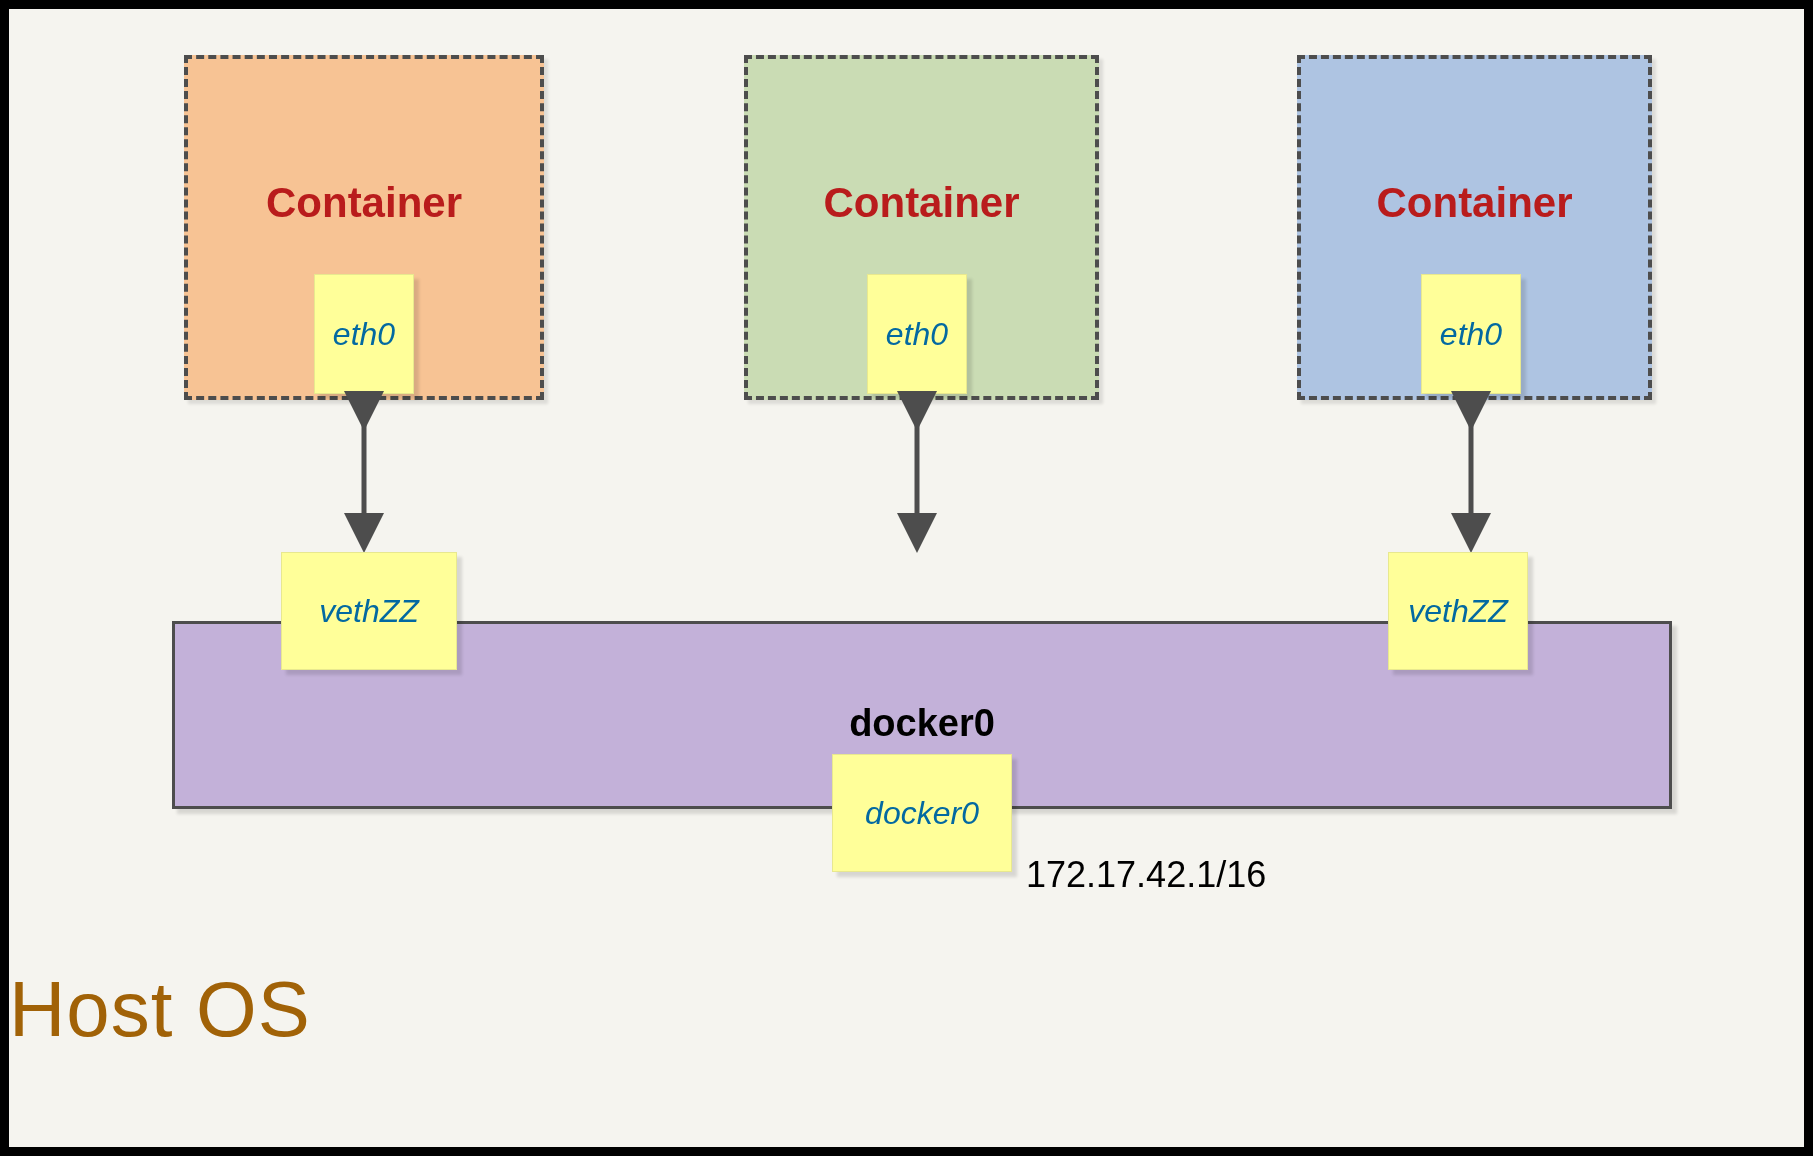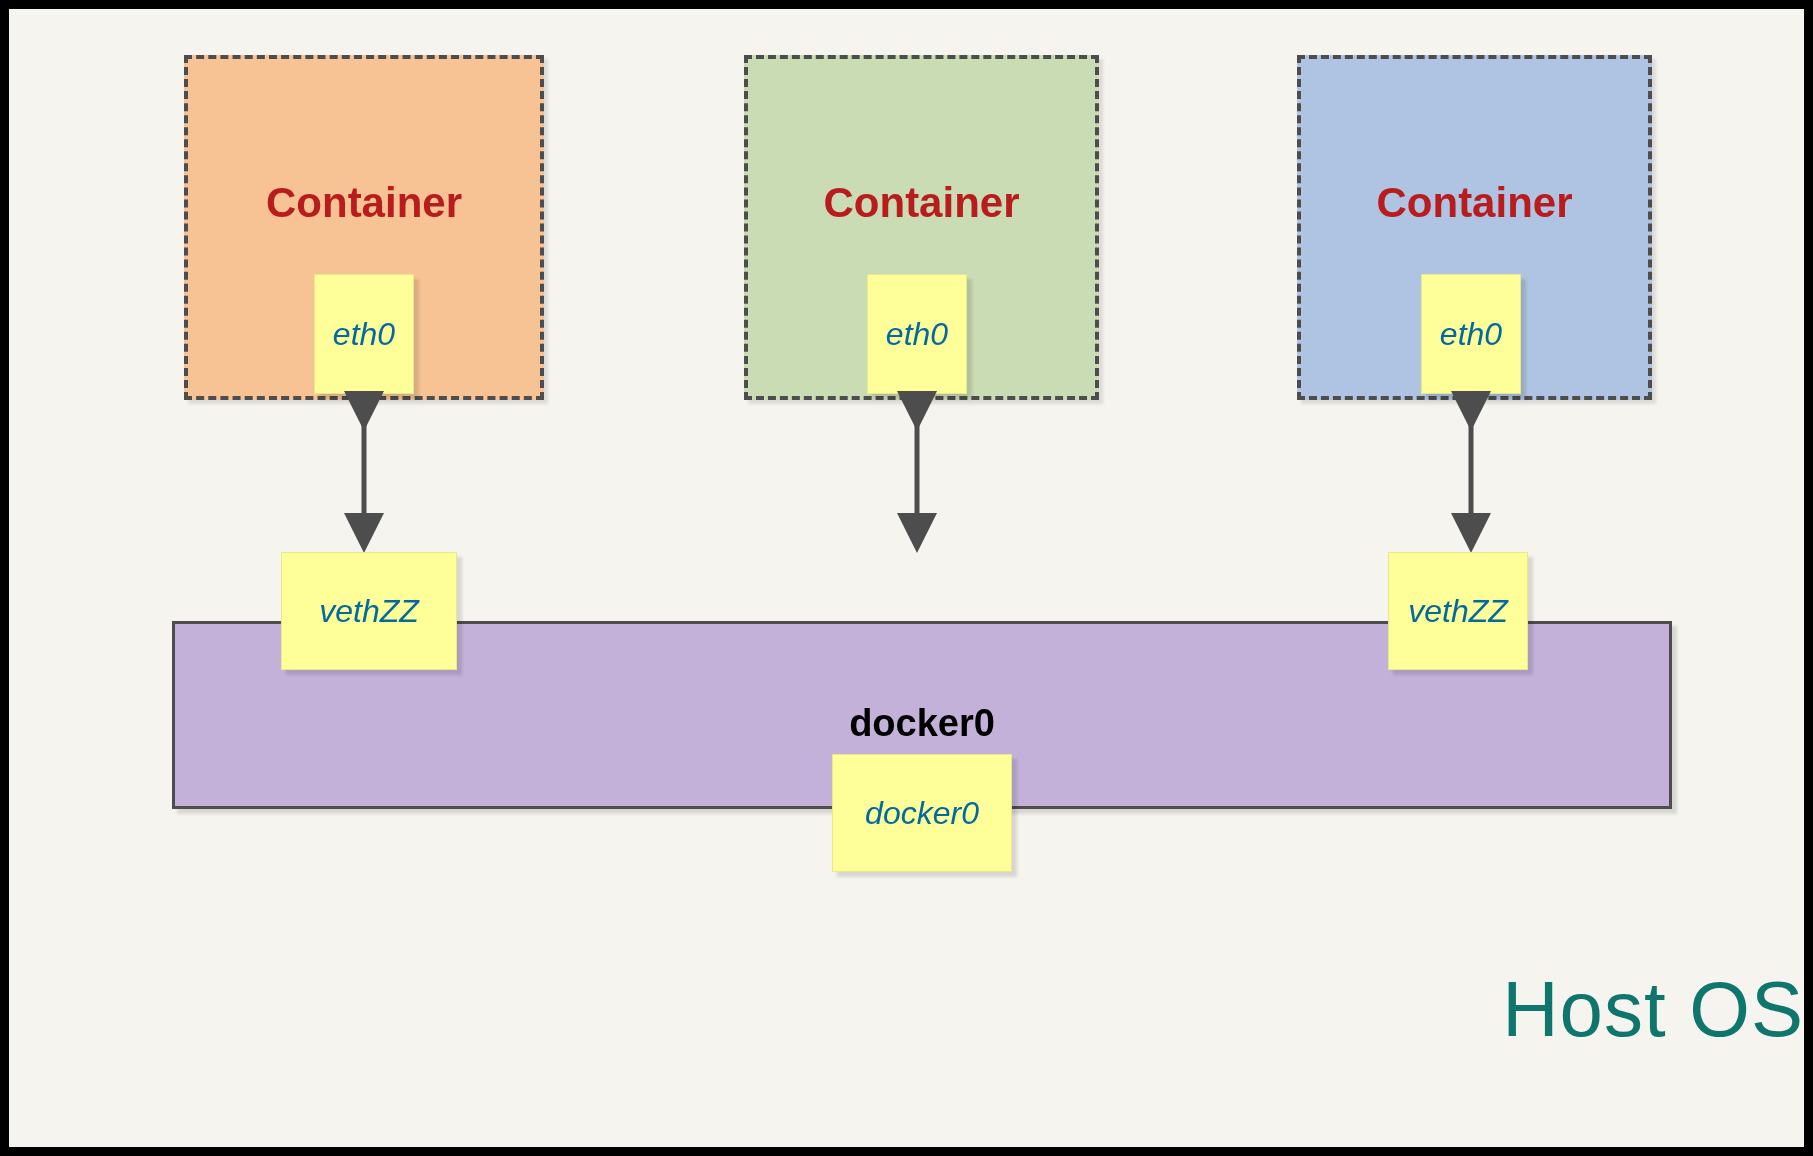--- a/index.html
+++ b/index.html
@@ -82,23 +82,23 @@
     font-size: 36px;
     color: #000000;
     white-space: nowrap;
   }
 
   
   #host-os-label {
     position: absolute;
     left: 0;
     right: 0;
-    text-align: right;
+    text-align: left;
     font-size: 78px;
-    color: #0f766e;
+    color: #a16207;
     font-weight: 300;
     letter-spacing: 1px;
   }
 
   
   .arrow-svg {
     position: absolute;
     overflow: visible;
   }
 </style>
@@ -172,16 +172,17 @@
     <span>vethZZ</span>
   </div>
   <div class="note" style="left:1379px; top:543px; width:140px; height:118px;">
     <span>vethZZ</span>
   </div>
 
   <div class="note" style="left:823px; top:745px; width:180px; height:118px;">
     <span>docker0</span>
   </div>
 
+  <div id="ip-label" style="left:1017px; top:845px;">172.17.42.1/16</div>
 
   <div id="host-os-label" style="top:955px;">Host OS</div>
 
 </div>
 
 </body></html>

